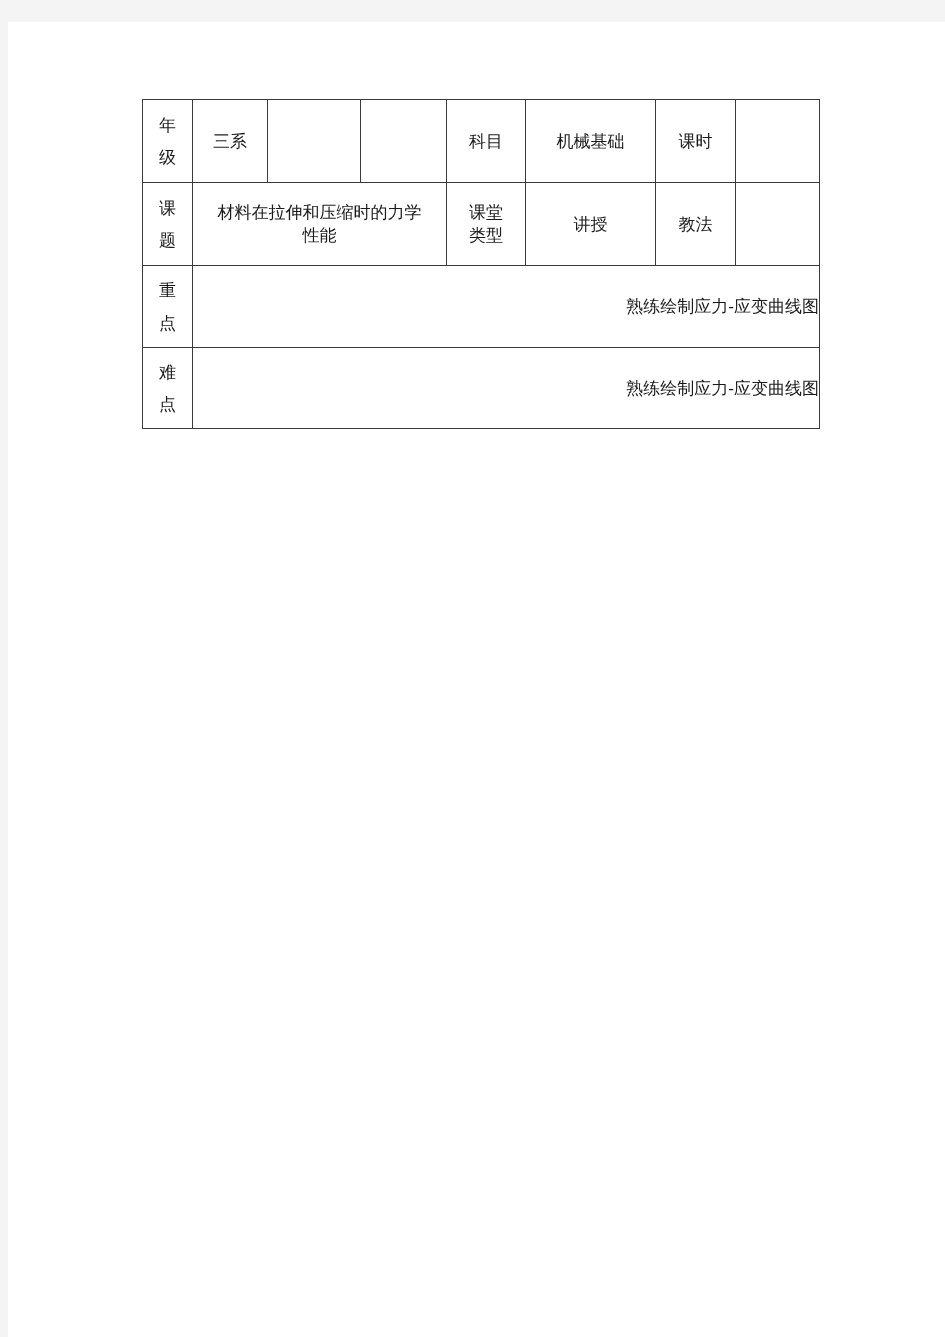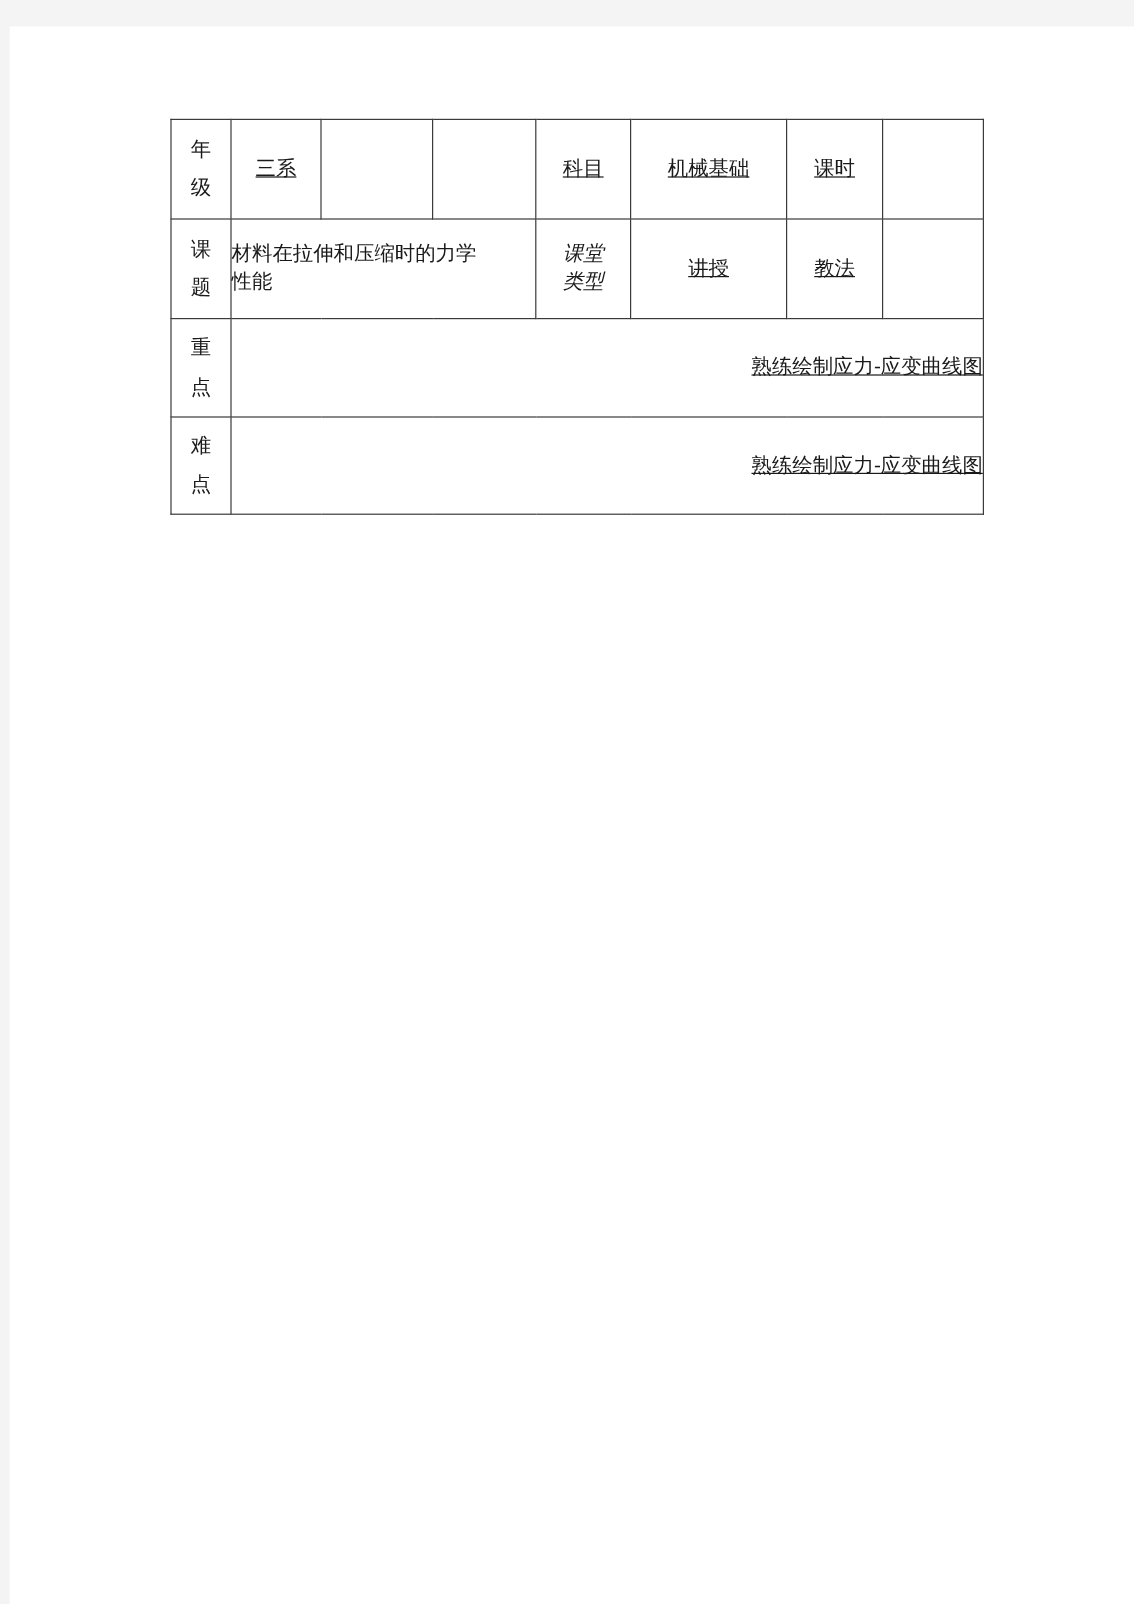--- a/index.html
+++ b/index.html
@@ -52,34 +52,33 @@
   }
   .label-cell .stack-char {
     display: block;
     line-height: 1.9;
     font-size: 17px;
   }
 
   
   .c-center { text-align: center; }
   .c-left   { text-align: center; padding-left: 10px; }
-  .c-mid    { vertical-align: middle; text-decoration: underline; }
+  .c-mid    { vertical-align: middle; }
 
   .multiline-title {
-    text-align: left;
+    text-align: center;
     line-height: 2.0;
     padding: 2px 6px;
   }
   .multiline-title .title-line { display: block; }
 
   .vert-label {
     text-align: center;
     line-height: 1.9;
     padding: 4px 2px;
-    font-style: italic;
   }
   .vert-label .stack-char { display: block; }
 
   .body-text {
     text-align: right;
     padding-left: 12px;
   }
 
   
   .row-grade   td { height: 82px; }

